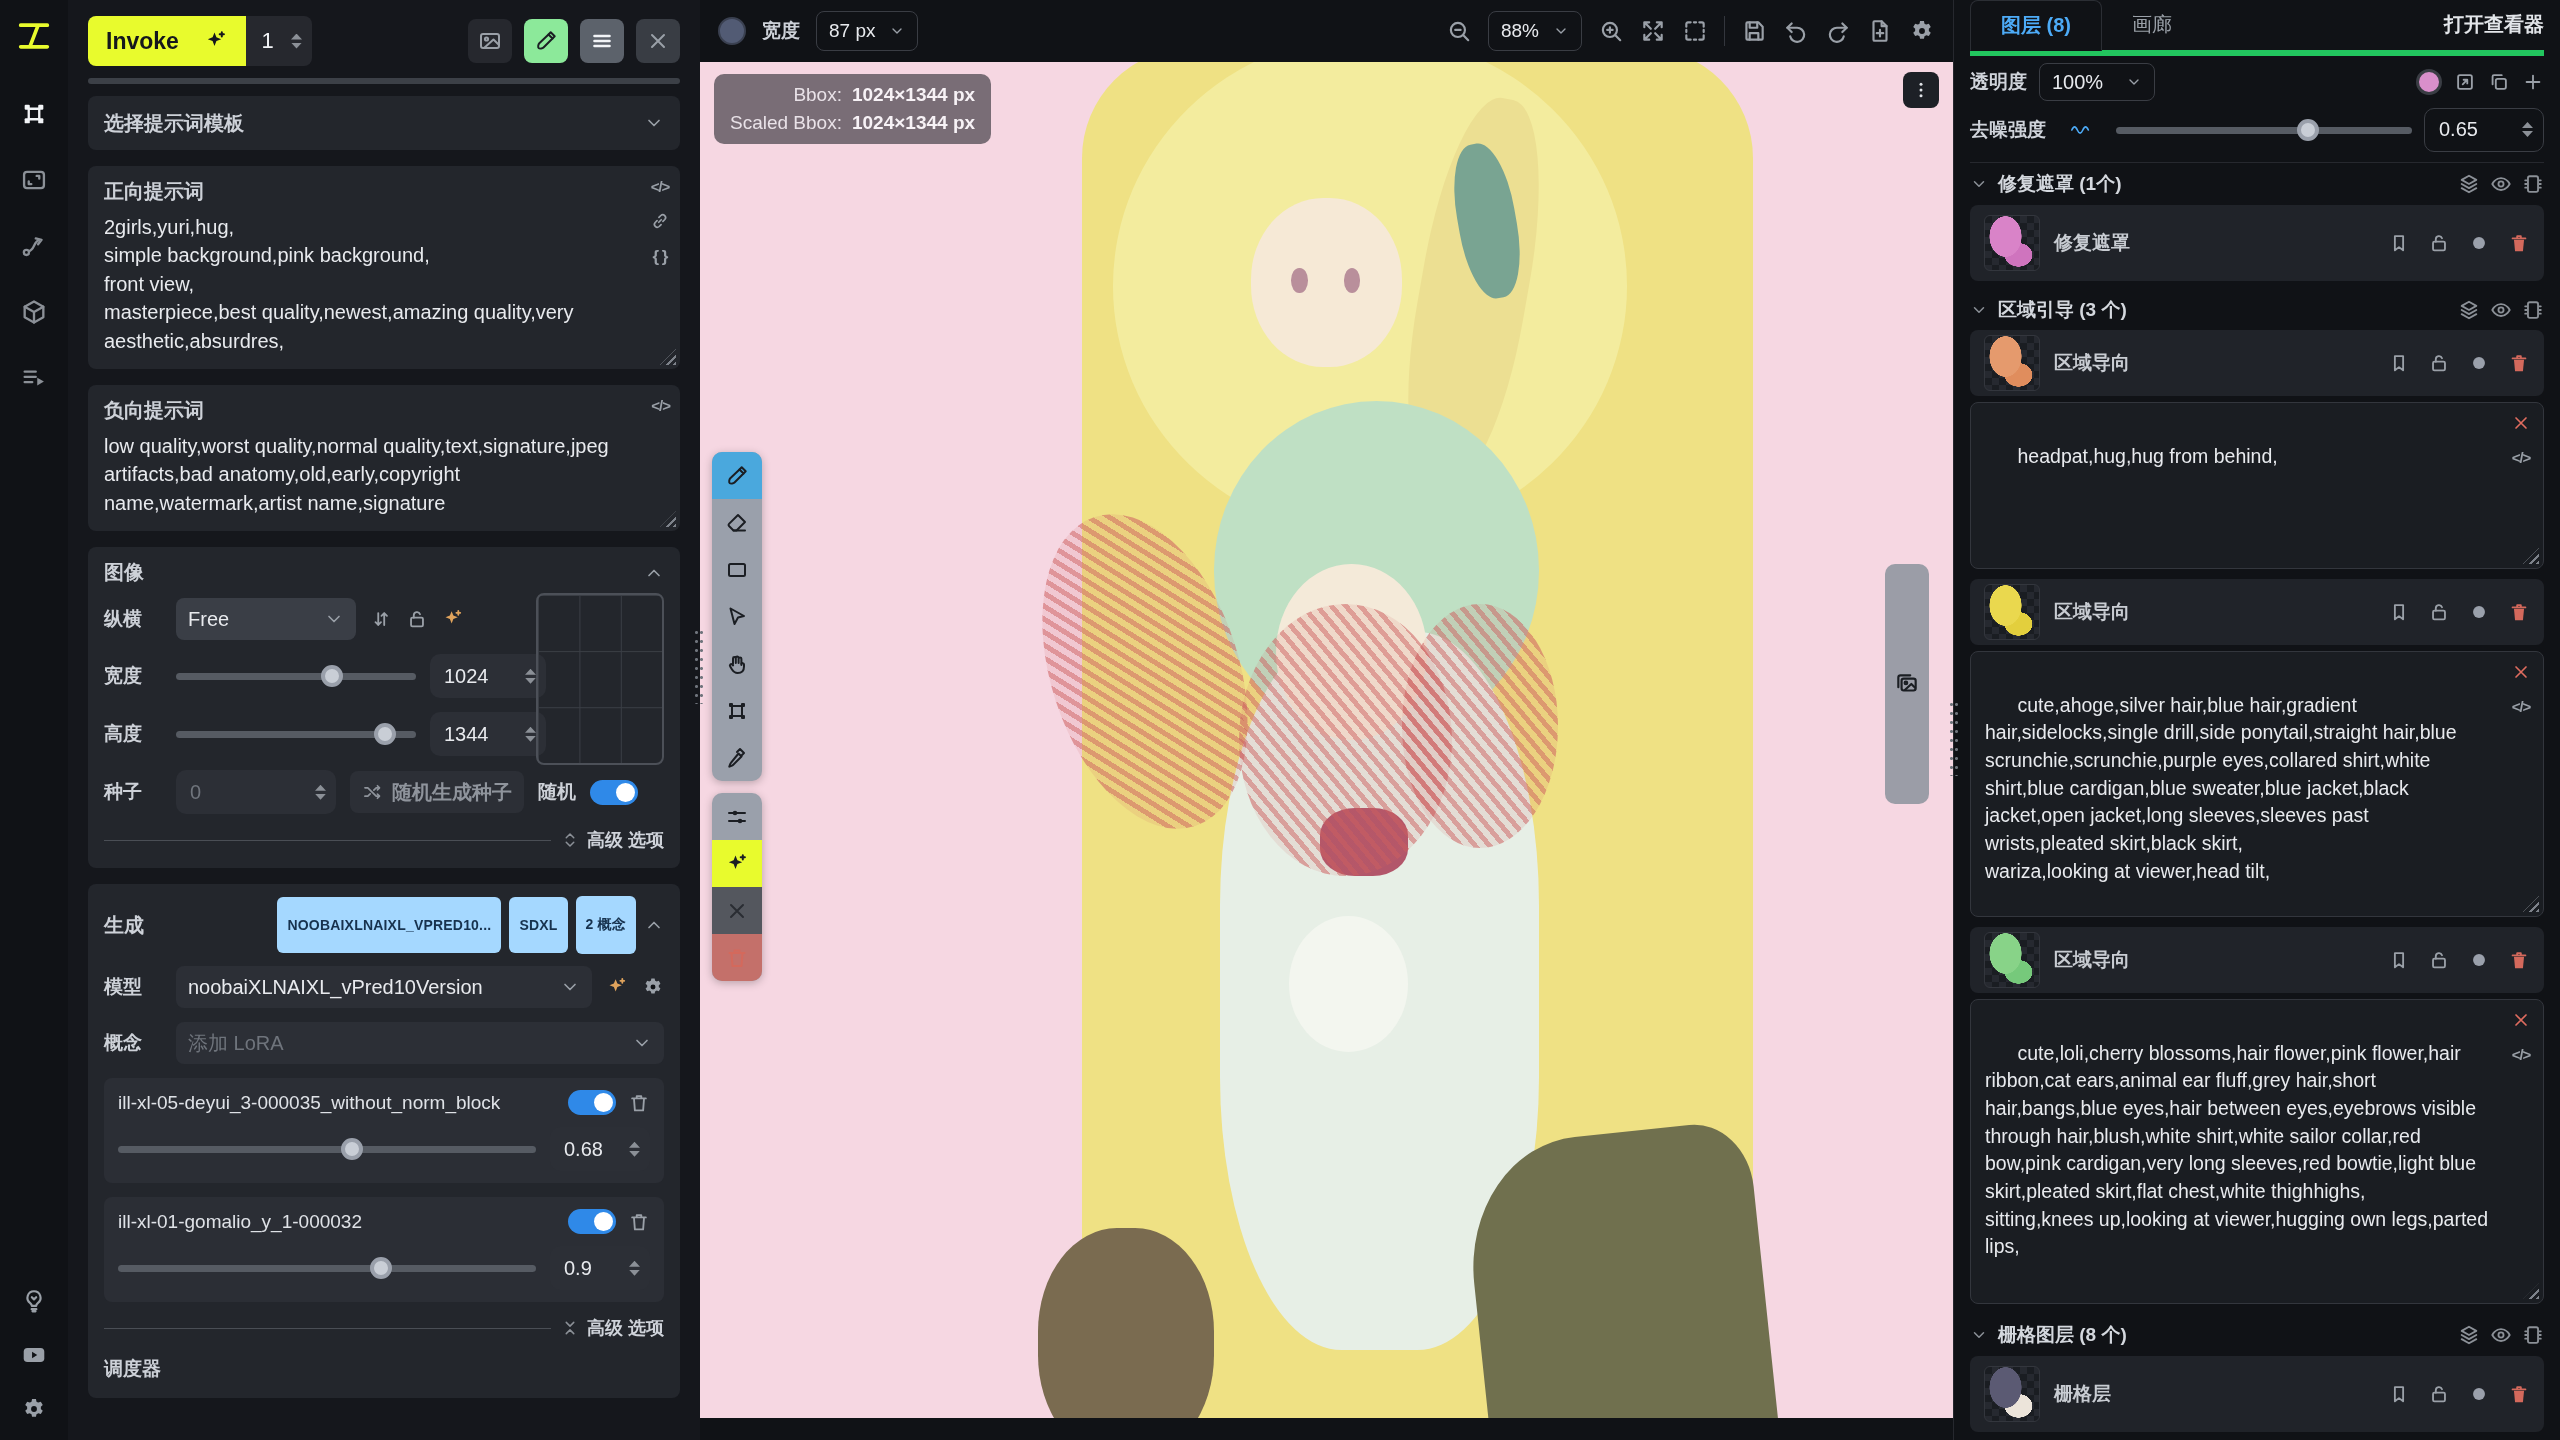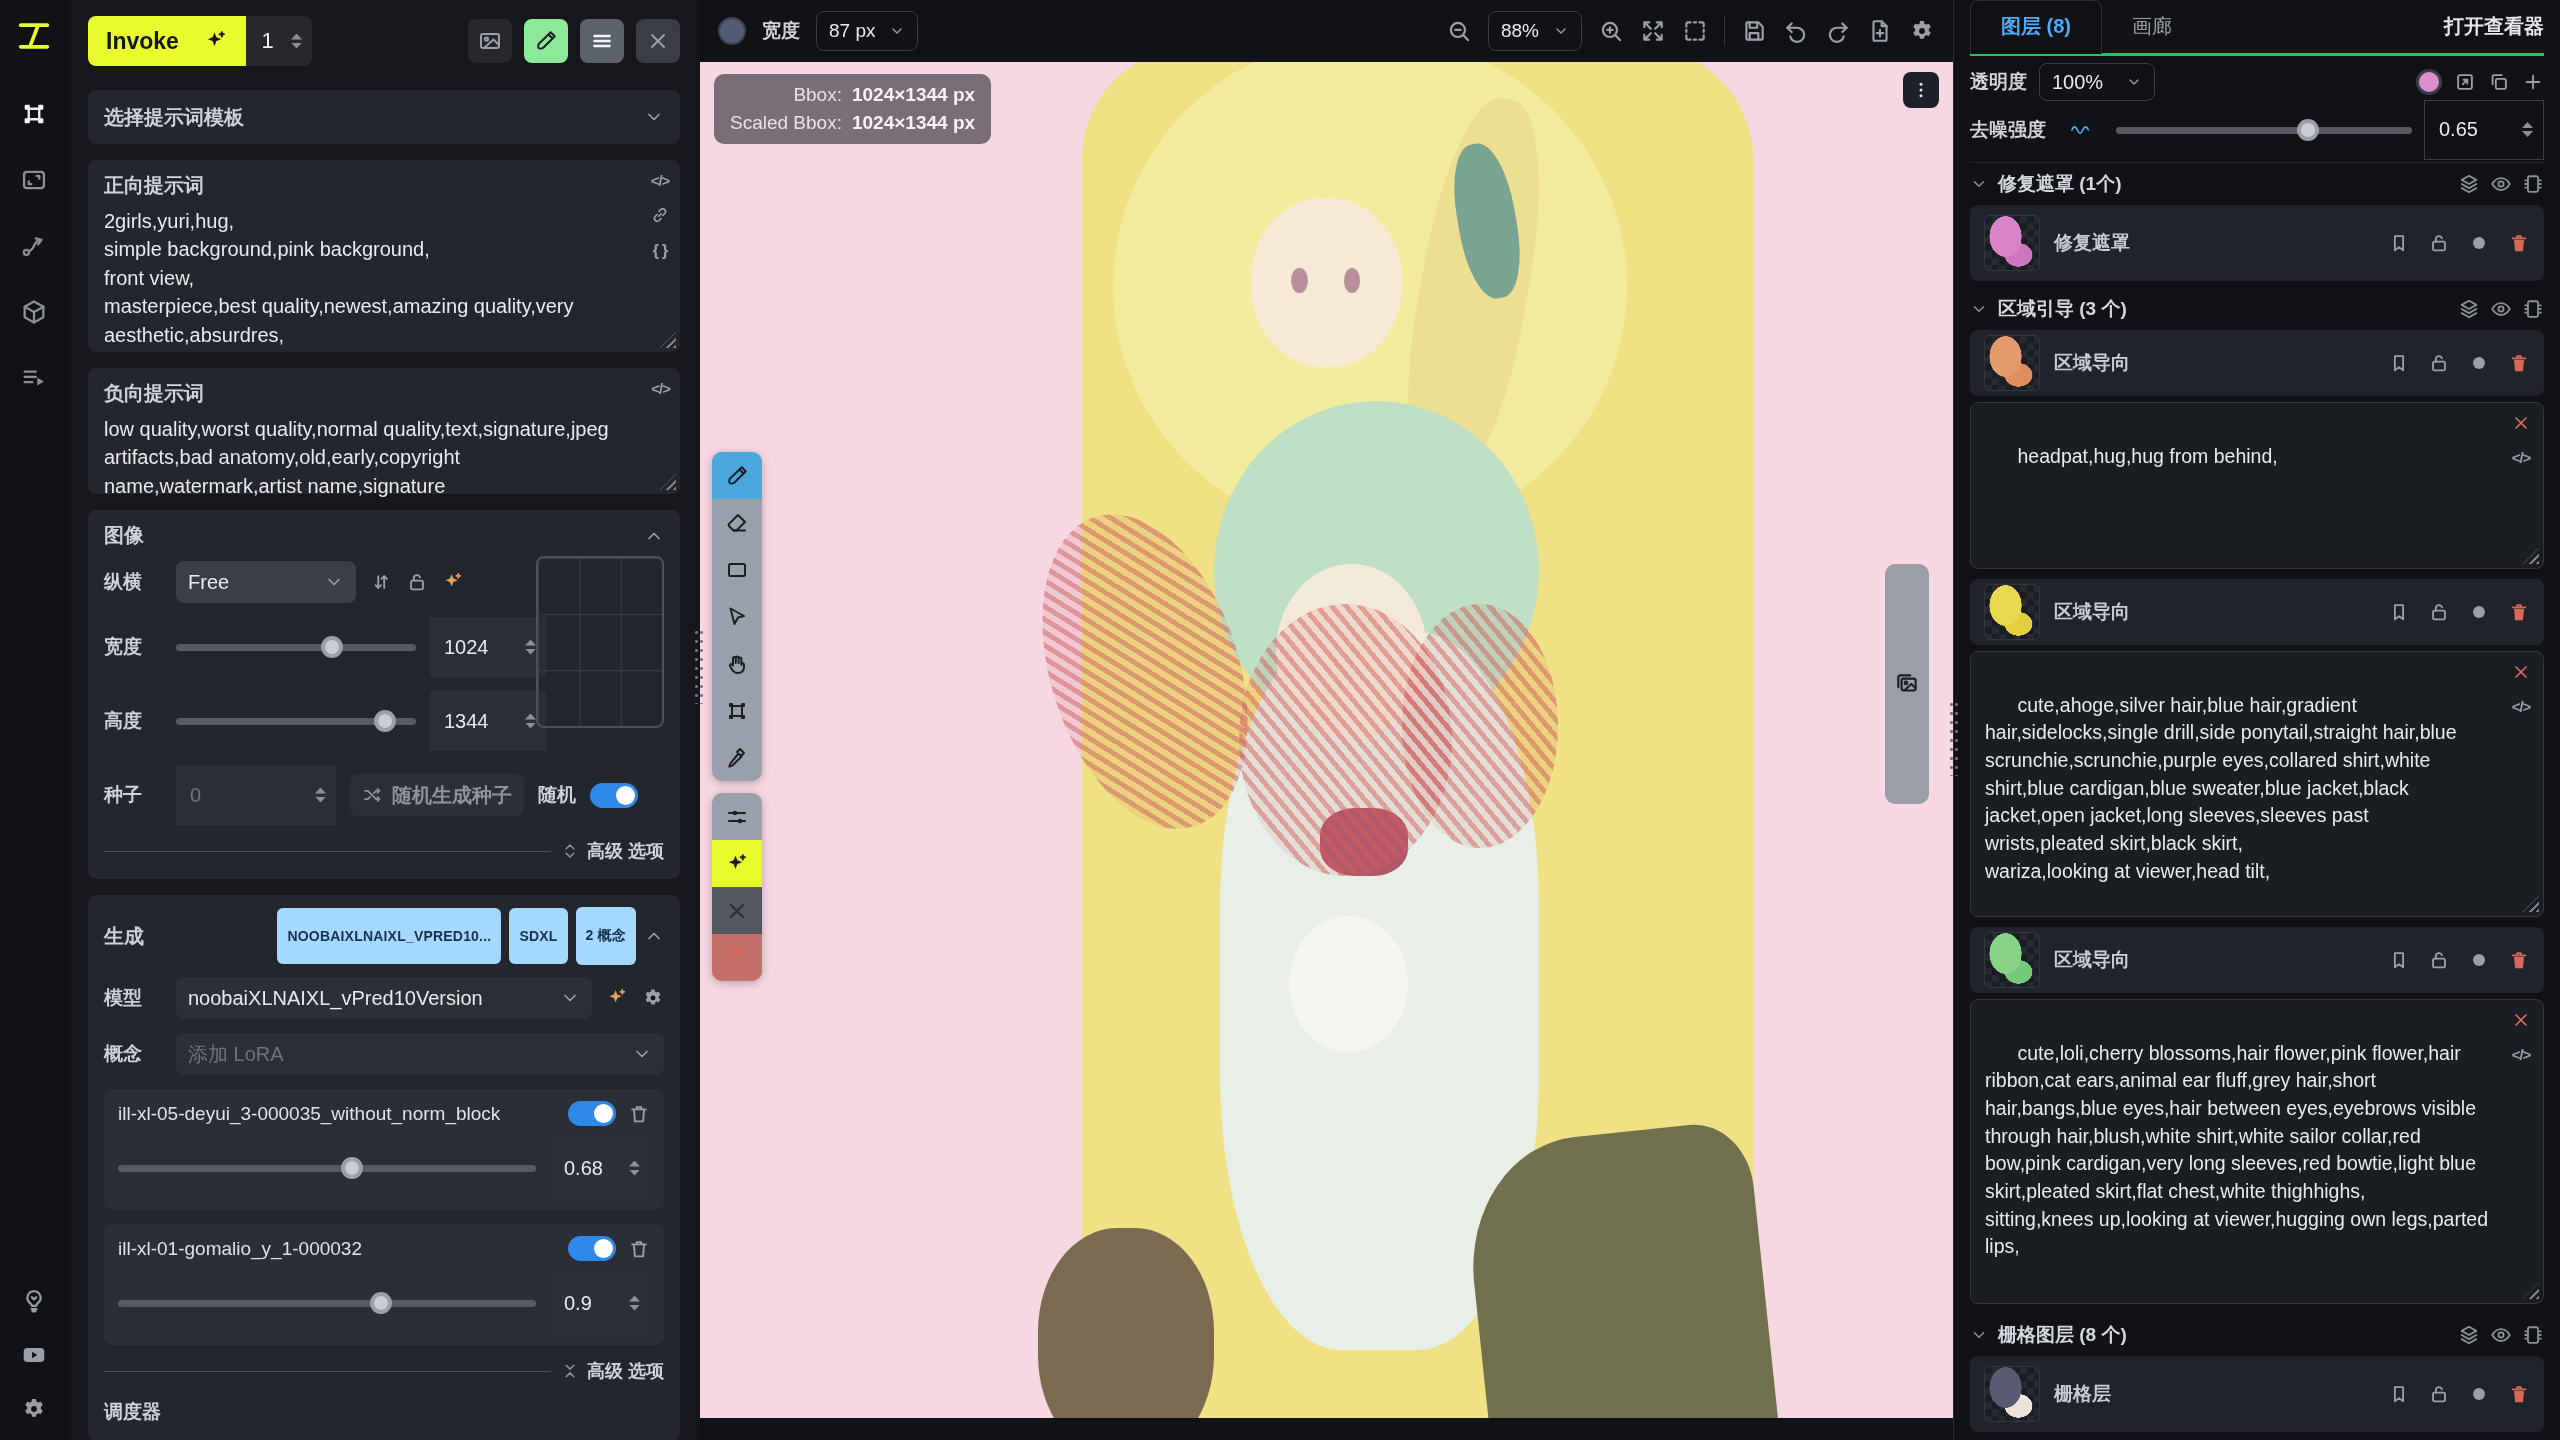--- a/index.html
+++ b/index.html
@@ -45,21 +45,21 @@
   .section{padding:12px 16px 16px}
   .sec-head{display:flex;align-items:center;justify-content:space-between;margin-bottom:12px}
   .sec-head .badges{display:flex;gap:8px;align-items:center}
   .badge{background:#a5d8ff;color:#17324e;font-size:14px;font-weight:bold;padding:20px 10px;border-radius:6px;letter-spacing:.2px}
   .row{display:flex;align-items:center;gap:14px;margin-bottom:14px}
   .row:last-child{margin-bottom:0}
   .rlab{width:58px;flex:none;font-weight:bold;font-size:19px;color:#cdd1d8}
   .select{background:#2c2f36;border-radius:8px;height:42px;display:flex;align-items:center;justify-content:space-between;padding:0 12px;font-size:20px;color:#e8eaee;cursor:pointer}
   .select.lite{background:#3a3e46}
   .select .ph{color:#6f747c}
-  .numbox{background:#2c2f36;border-radius:0;height:60px;display:flex;align-items:center;justify-content:space-between;padding:0 8px 0 14px;font-size:20px;color:#e8eaee}
+  .numbox{background:#2c2f36;border-radius:10px;height:44px;display:flex;align-items:center;justify-content:space-between;padding:0 8px 0 14px;font-size:20px;color:#e8eaee}
   .numbox.dim{color:#6f747c}
   .numbox.bordered{background:transparent;border:1px solid #3a3d44}
   .stepper{display:flex;flex-direction:column;gap:3px;align-items:center;padding:0 2px;cursor:pointer}
   .stepper i{width:11px;height:6px;background:#8b9097;clip-path:polygon(50% 0,100% 100%,0 100%)}
   .stepper i.dn{clip-path:polygon(0 0,100% 0,50% 100%)}
   .slider{position:relative;height:22px;flex:1;cursor:pointer}
   .slider .track{position:absolute;left:0;right:0;top:8px;height:7px;border-radius:4px;background:#565b63}
   .slider .knob{position:absolute;top:0;width:22px;height:22px;border-radius:50%;background:#c9ced6;border:4px solid #9aa0ab;transform:translateX(-50%)}
   .toggle{width:48px;height:25px;border-radius:13px;background:#2f89e8;position:relative;flex:none;cursor:pointer}
   .toggle::after{content:"";position:absolute;right:3px;top:3px;width:19px;height:19px;border-radius:50%;background:#fff}
@@ -95,21 +95,21 @@
   .tool .ic{width:24px;height:24px}
   .tool.active{background:#4aa8dd}
   .tool.yellow{background:#e8fb2d}
   .tool.dark{background:#54575e;color:#2a2d33}
   .tool.red{background:#c4706a}
   .gal-tab{position:absolute;right:24px;top:502px;width:44px;height:240px;border-radius:10px;background:rgba(146,152,162,.92);display:flex;align-items:center;justify-content:center;color:#1b1e23;cursor:pointer}
   .gal-tab .ic{width:26px;height:26px}
   .drag-dots{position:absolute;width:10px;height:76px;background:radial-gradient(circle,#6f747c 1.3px,transparent 1.6px) 0 0/5px 9px;cursor:col-resize}
   
   .right{width:607px;flex:none;background:#101216;border-left:1px solid #26282e;display:flex;flex-direction:column;padding:0 16px;overflow:hidden}
-  .tabs{display:flex;align-items:stretch;height:56px;border-bottom:3px solid #22c55e;position:relative}
+  .tabs{display:flex;align-items:stretch;height:56px;border-bottom:6px solid #22c55e;position:relative}
   .tab{display:flex;align-items:center;padding:0 30px;font-size:20px;color:#9aa0a8;cursor:pointer}
   .tab.active{color:#4dabf7;font-weight:bold;border:1px solid #2b2e34;border-bottom:1px solid #101216;border-radius:8px 8px 0 0;margin-bottom:-1px;background:#101216}
   .tabs .gap{flex:1}
   .viewer-btn{display:flex;align-items:center;font-size:20px;font-weight:bold;color:#e3e6ea;cursor:pointer}
   .prow{display:flex;align-items:center;gap:12px;height:54px}
   .prow .plab{font-weight:bold;font-size:19px;color:#cfd3da;flex:none}
   .prow .gap{flex:1}
   .pink-swatch{width:26px;height:26px;border-radius:50%;background:#d98fcb;border:3px solid #3a3d44}
   .denoise{border-bottom:1px solid #26282e;padding-bottom:12px}
   .wave-ic{color:#4dabf7;width:46px;height:22px}

